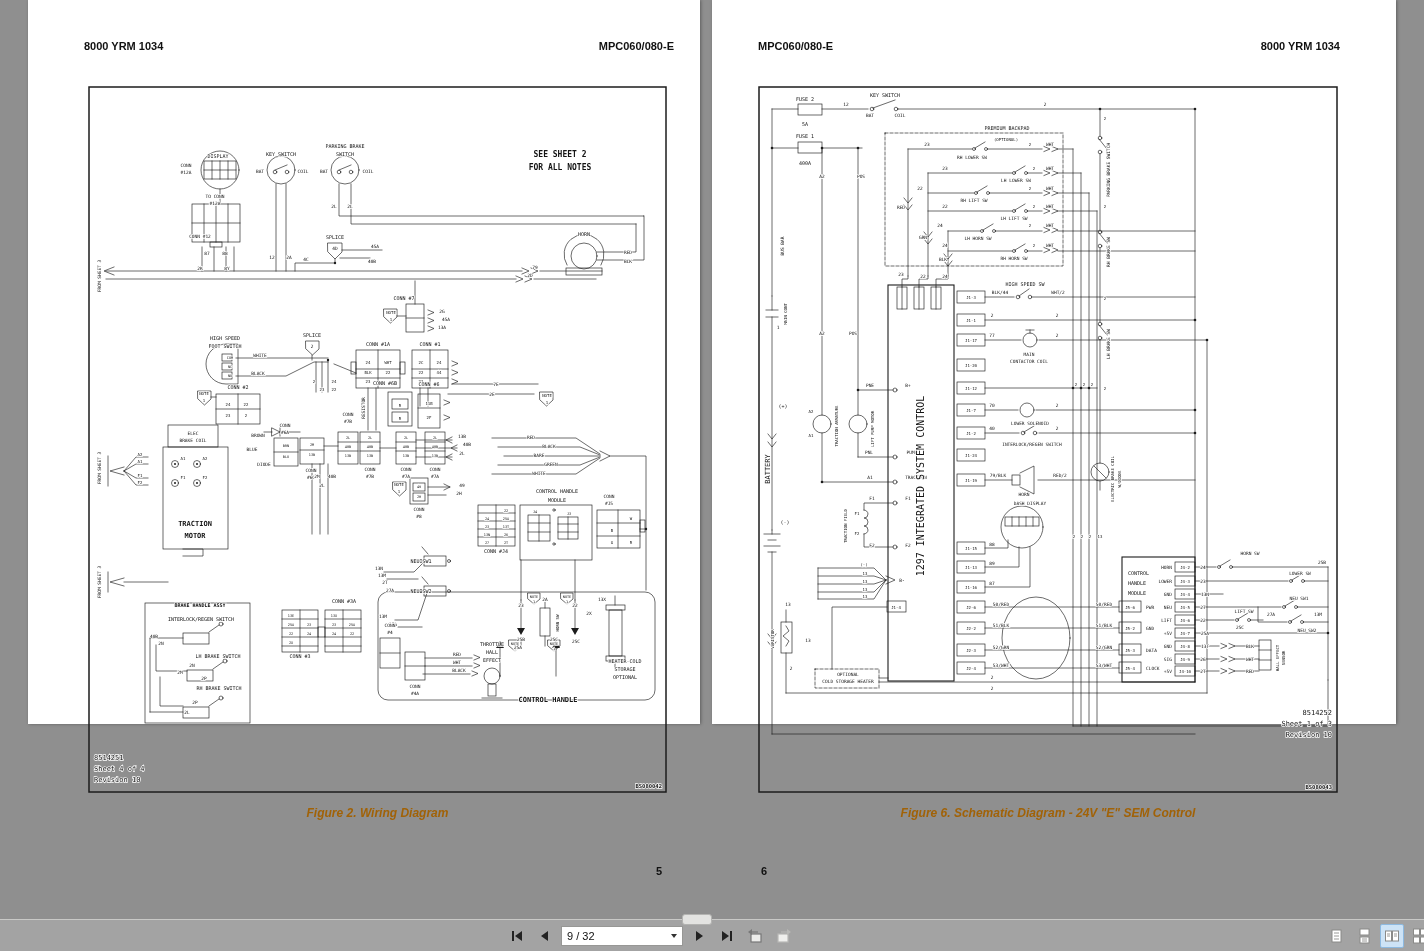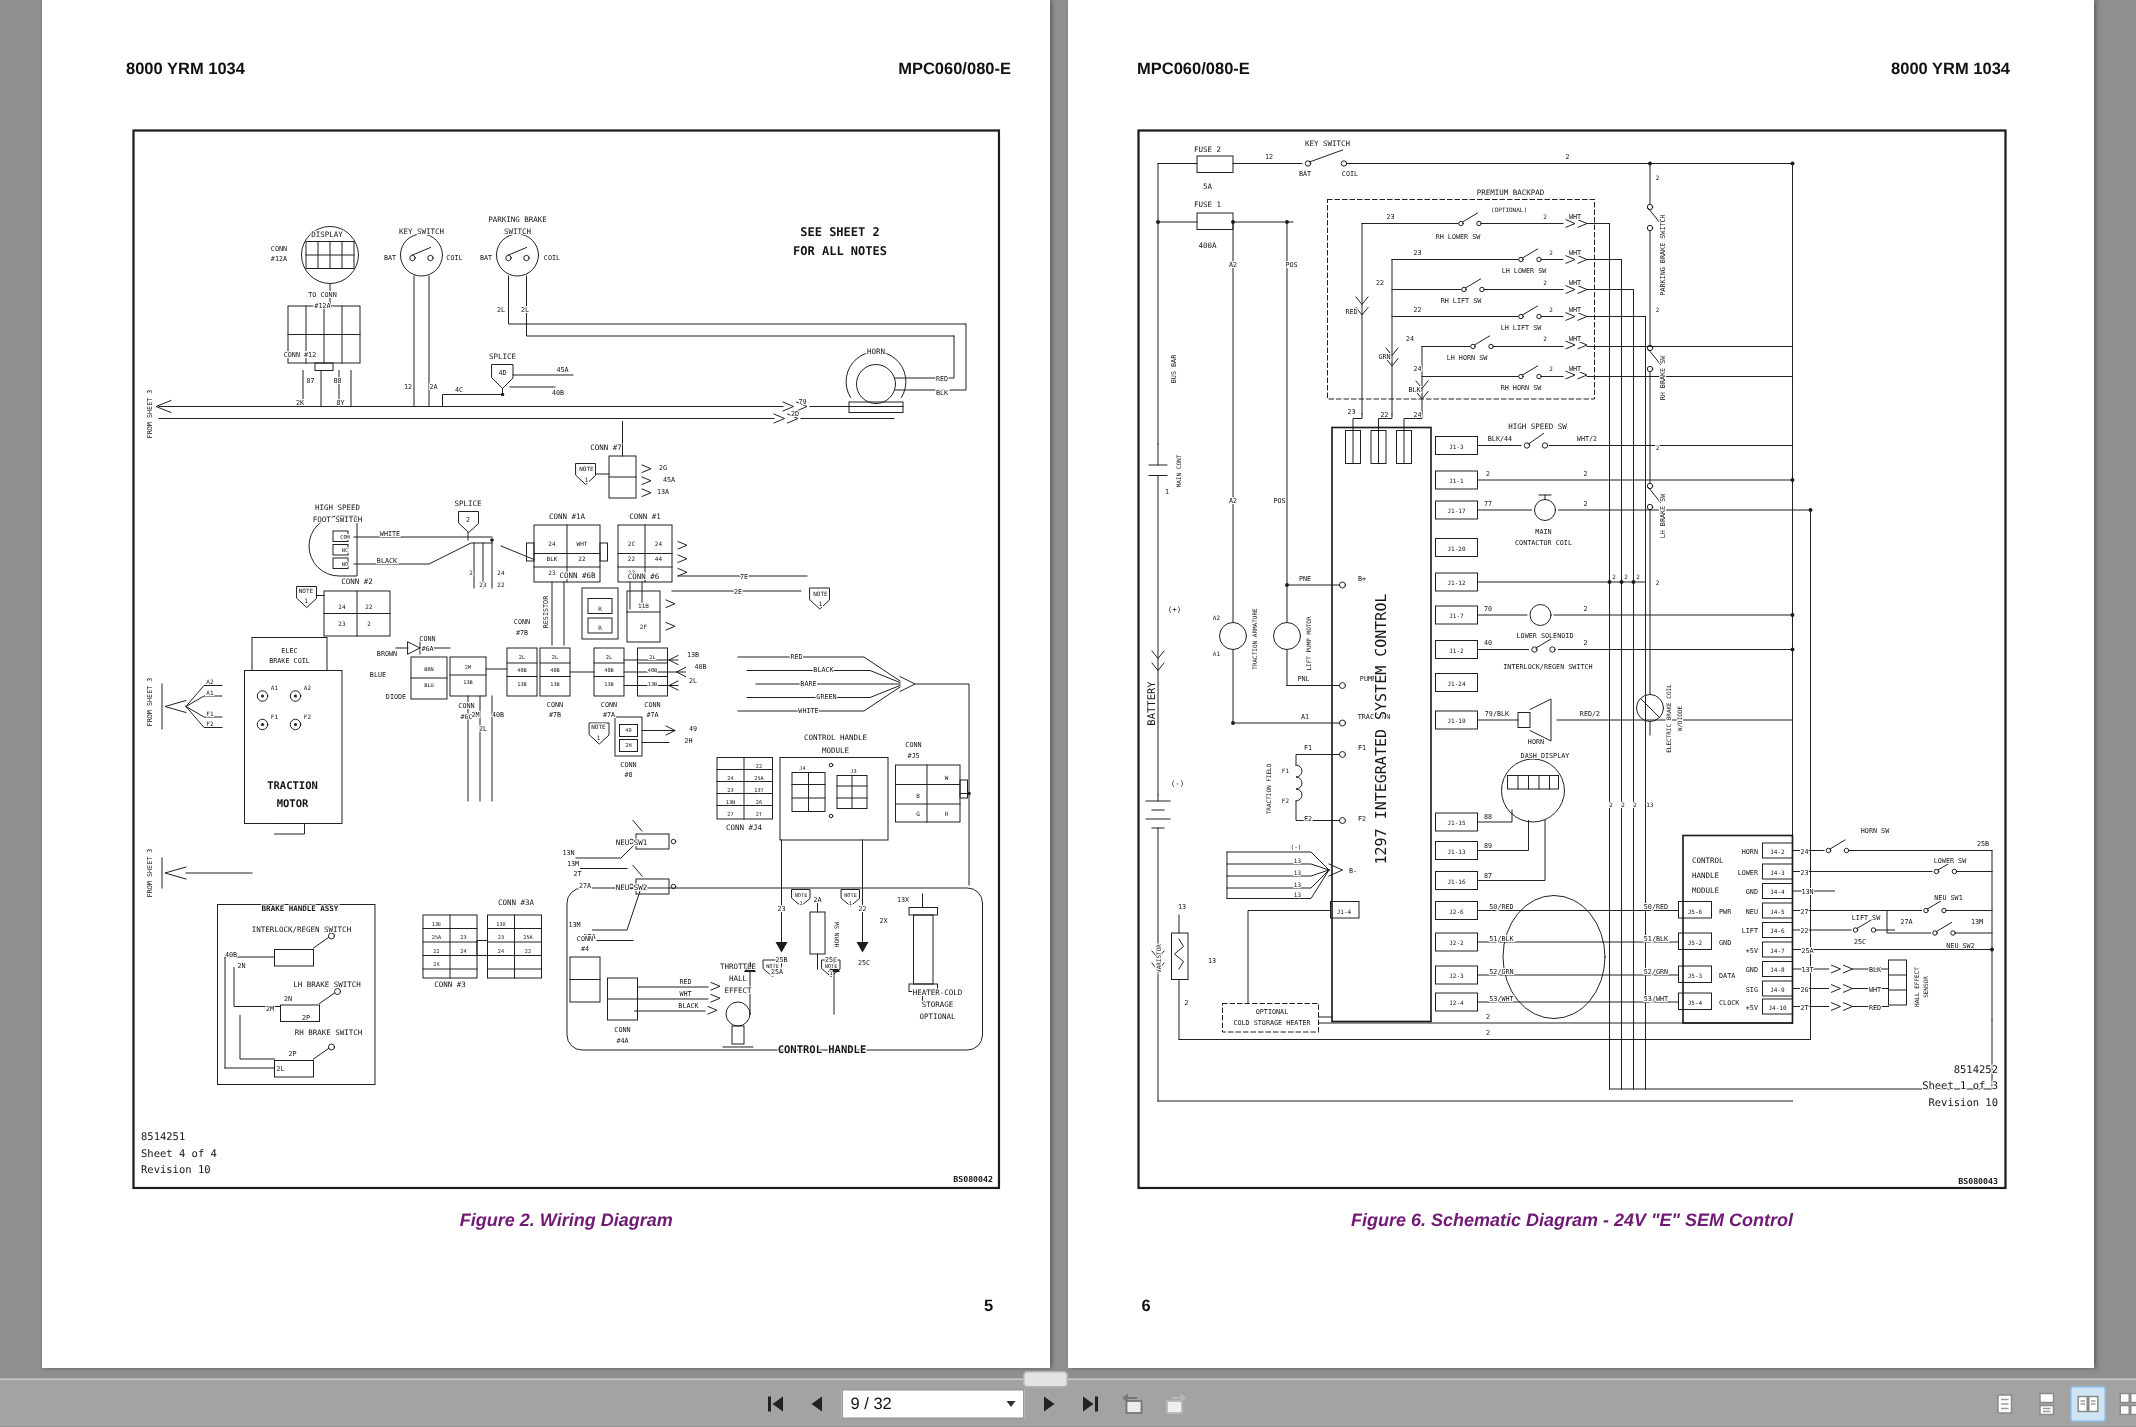--- a/index.html
+++ b/index.html
@@ -1,30 +1,30 @@
 <!DOCTYPE html>
 <html><head>
 <meta charset="utf-8">
 <style>
   html,body{margin:0;padding:0;background:#8f8f8f;font-family:"Liberation Sans",sans-serif;}
   .screen{position:relative;width:1424px;height:951px;background:#8f8f8f;overflow:hidden;}
-  .page{position:absolute;top:0;height:912px;background:#ffffff;box-shadow:1px 0 3px rgba(0,0,0,.35);}
+  .page{position:absolute;top:0;height:724px;background:#ffffff;box-shadow:1px 0 3px rgba(0,0,0,.35);}
   #pageL{left:28px;width:672px;}
   #pageR{left:712px;width:684px;}
   .hdr{position:absolute;top:40px;font:bold 11px "Liberation Sans",sans-serif;color:#111;}
   .hdrL{left:56px;} .hdrR{right:26px;}
   #pageR .hdrL{left:46px;} #pageR .hdrR{right:56px;}
   svg.diag{position:absolute;}
   svg.diag text{font-family:"DejaVu Sans Mono",monospace;fill:#141414;}
   .w{stroke:#1c1c1c;stroke-width:.65;fill:none;stroke-linecap:square;}
   .wf{stroke:#1c1c1c;stroke-width:1.5;fill:none;}
   .w1{stroke:#1c1c1c;stroke-width:1.1;fill:none;}
   .dsh{stroke:#1c1c1c;stroke-width:.65;fill:none;stroke-dasharray:3 2;}
   .jdot{fill:#1c1c1c;stroke:none;}
-  .caption{position:absolute;top:806px;text-align:center;font:bold italic 12px "Liberation Sans",sans-serif;color:#701a75;}
+  .caption{position:absolute;top:806px;text-align:center;font:bold italic 12px "Liberation Sans",sans-serif;color:#a16207;}
   .capL{left:60px;width:579px;} .capR{left:46px;width:580px;}
   .pnum{position:absolute;top:865px;font:bold 11px "Liberation Sans",sans-serif;color:#111;}
   .toolbar{position:absolute;left:0;top:919px;width:1424px;height:32px;background:#a3a3a3;border-top:1px solid #c9c9c7;padding-left:20px;}
   .nub{position:absolute;left:682px;top:-6px;width:28px;height:9px;background:#e3e3e1;border:1px solid #b3b3b1;border-radius:3px;}
   .navgroup{position:absolute;left:505px;top:4px;display:flex;align-items:center;gap:4px;}
   .viewgroup{position:absolute;right:12px;top:4px;display:flex;align-items:center;gap:4px;}
   .tbtn{width:24px;height:24px;border:none;background:transparent;padding:2px;display:flex;align-items:center;justify-content:center;cursor:pointer;}
   .tbtn.active{background:#cde3f6;border:1px solid #8db9e0;border-radius:2px;}
   .combo{width:110px;height:18px;background:#fff;border:1px solid #979795;display:flex;align-items:center;justify-content:space-between;padding:0 5px;font:11px "Liberation Sans",sans-serif;color:#111;}
   .caret{width:0;height:0;border-left:3.5px solid transparent;border-right:3.5px solid transparent;border-top:4px solid #333;}

